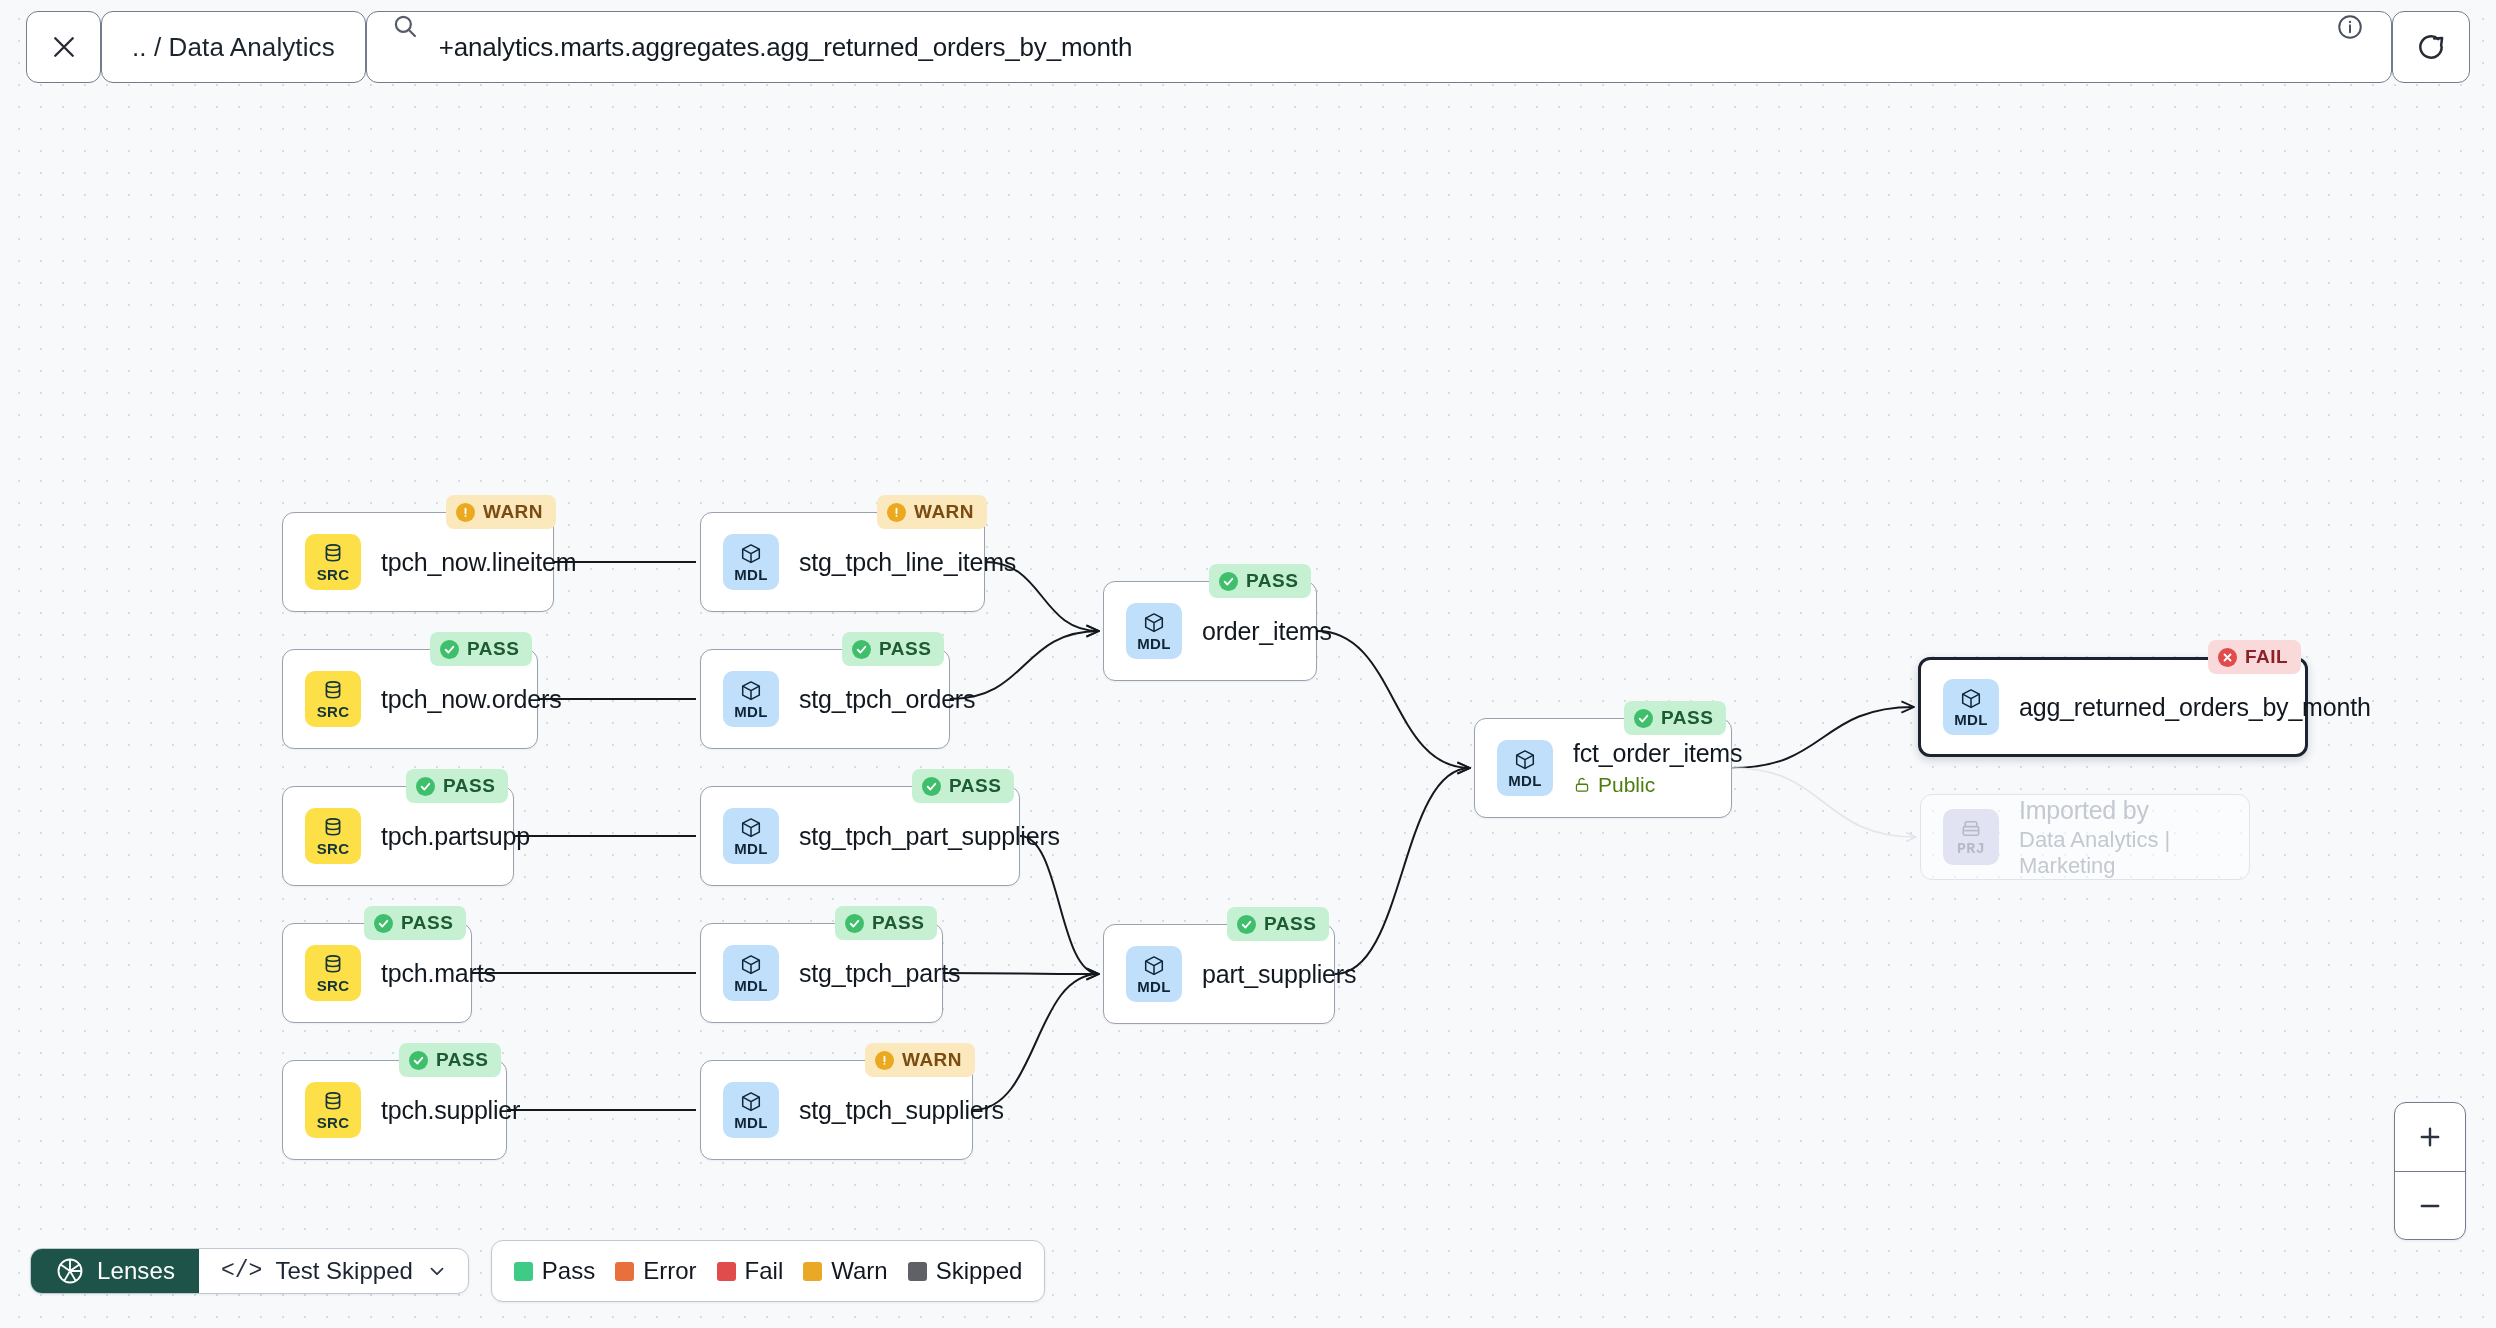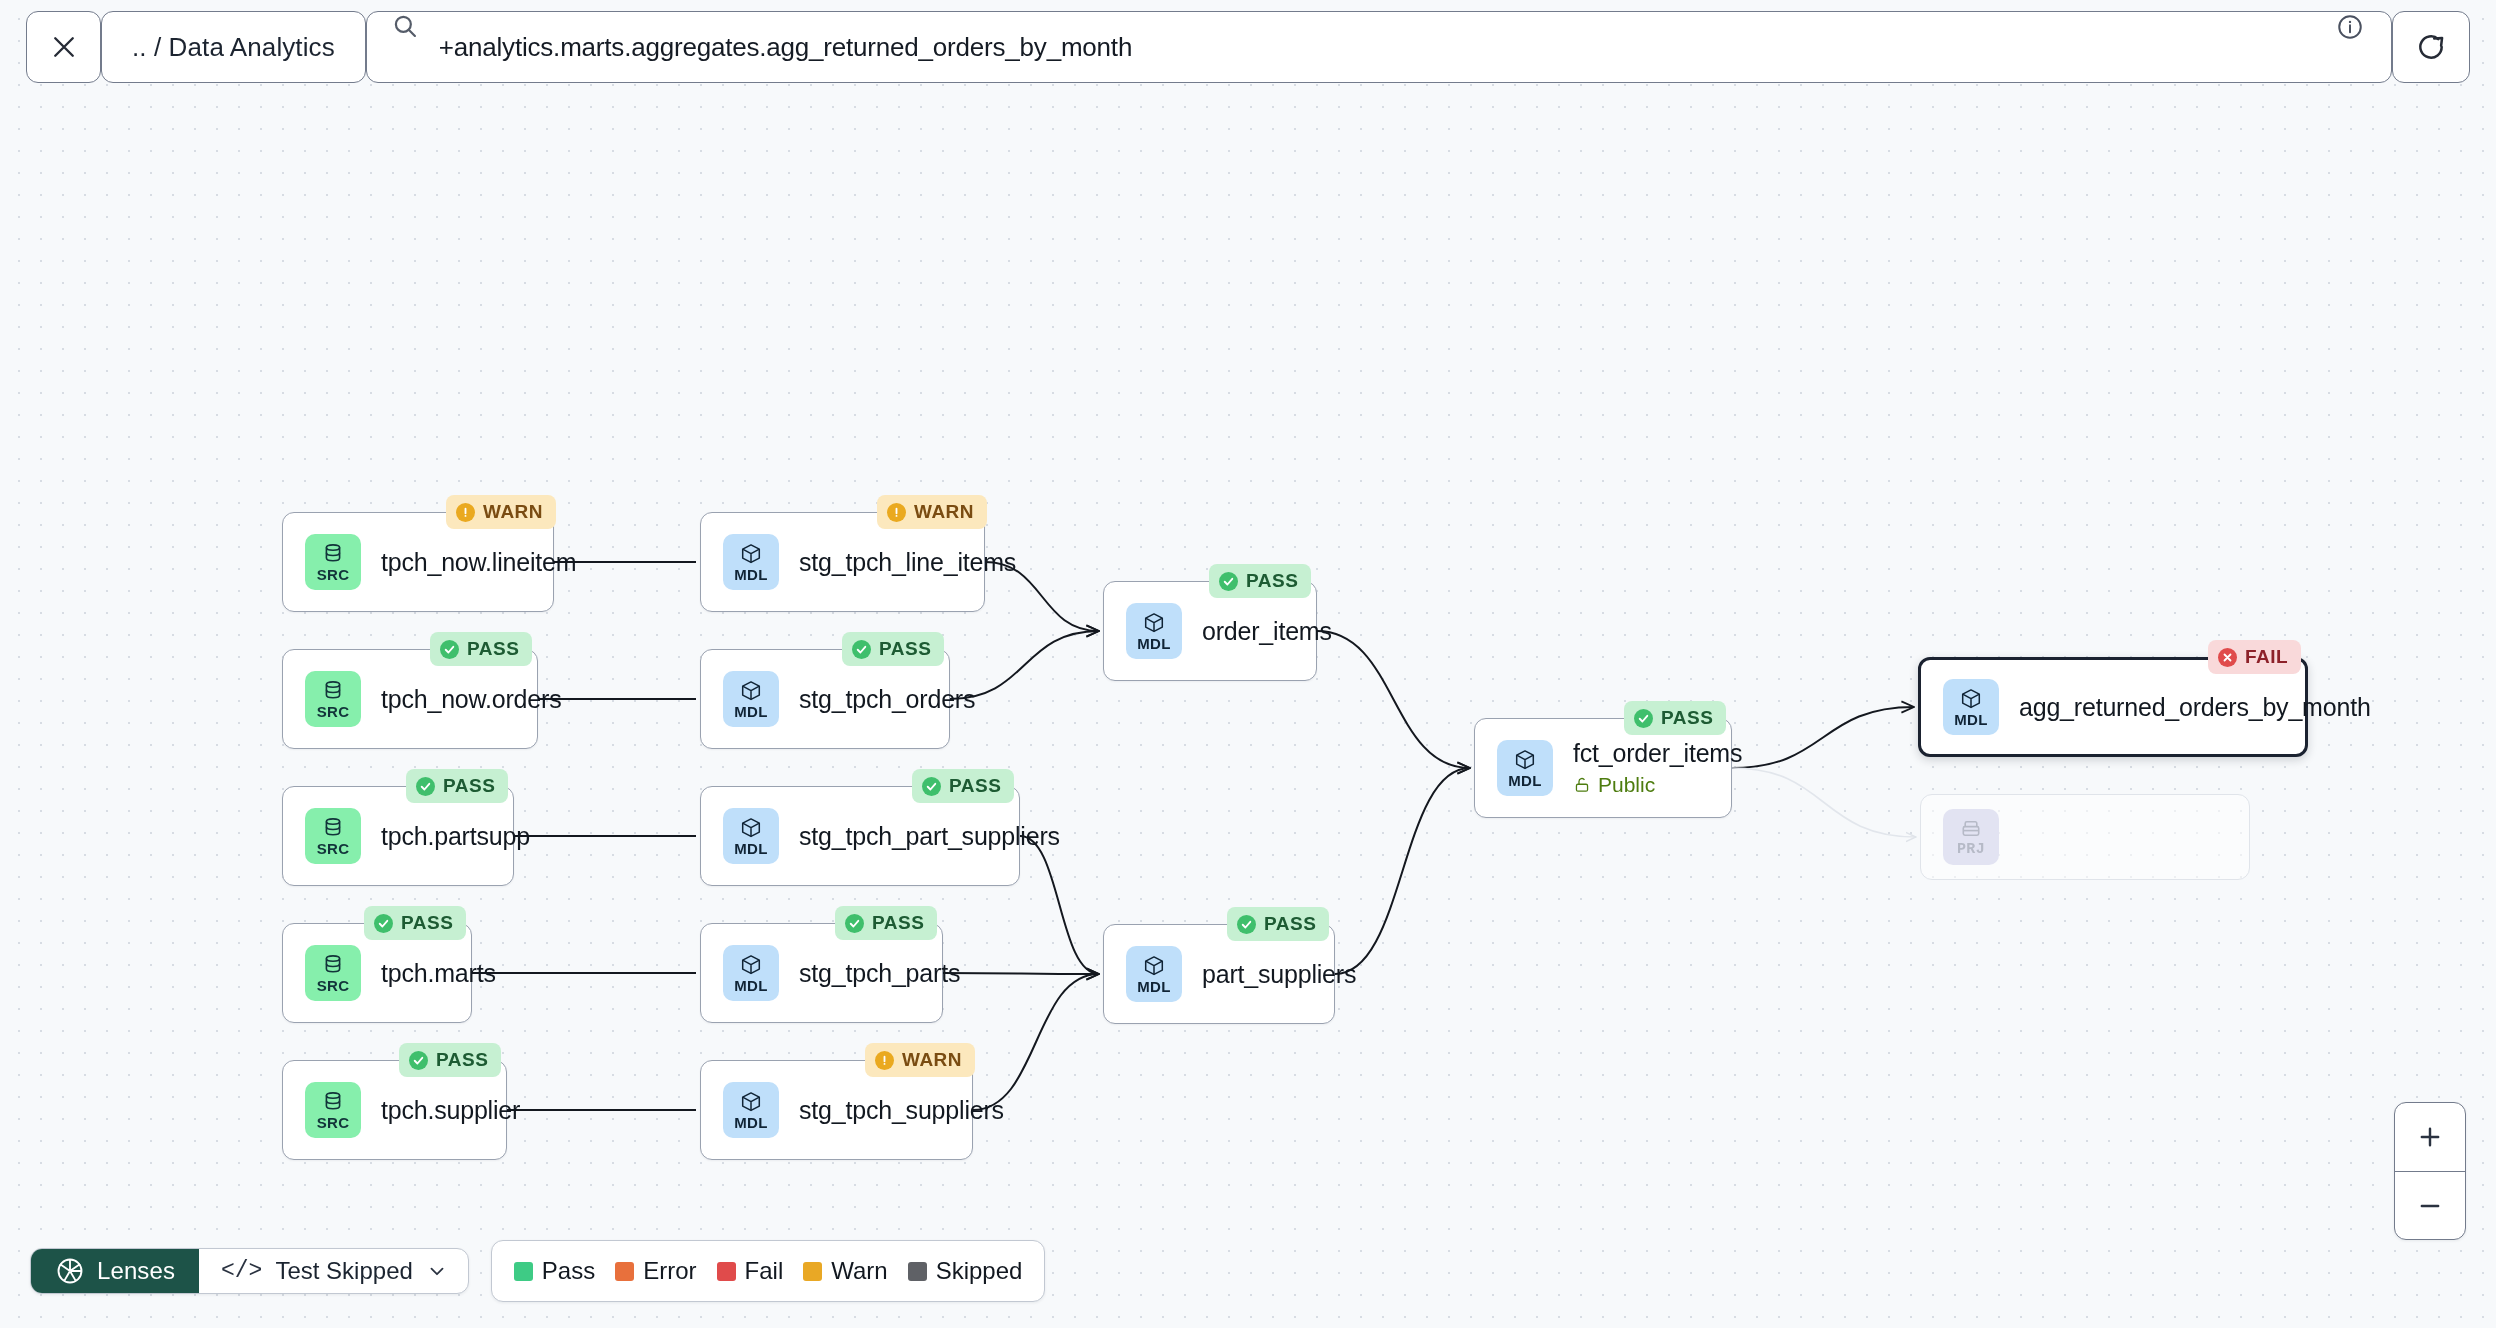--- a/index.html
+++ b/index.html
@@ -91,21 +91,21 @@
     background: rgba(255,255,255,.55);
     box-shadow: none;
   }
   .chip {
     width: 56px; height: 56px;
     border-radius: 10px;
     display: flex; flex-direction: column;
     align-items: center; justify-content: center;
     gap: 1px; flex: none;
   }
-  .chip.src { background: #86efac; color: #12343a; }
+  .chip.src { background: #fde047; color: #12343a; }
   .chip.mdl { background: #bfdffa; color: #102436; }
   .chip.prj { background: #e2e3f2; color: #b6bac7; font-family: Liberation Mono, monospace; }
   .chip svg { width: 24px; height: 24px; display: block; }
   .chip .abbr { font-size: 15px; font-weight: 700; letter-spacing: .3px; line-height: 1; }
   .nlabel { font-size: 25px; color: #121820; letter-spacing: -.2px; white-space: nowrap; }
   .nlabel.faded-t { color: #c3c8d1; }
   .nsub {
     font-size: 21px; color: #4d7c0f;
     display: flex; align-items: center; gap: 7px;
     margin-top: 5px;
@@ -551,20 +551,26 @@
       </div>
       <div class="node faded" style="left: 1920px; top: 700px; width: 330px; height: 86px;">
         <div class="chip prj">
           <svg viewBox="0 0 24 24" fill="none" stroke="currentColor" stroke-width="1.6" stroke-linejoin="round">
             <rect x="4.3" y="9.6" width="15.4" height="8.6" rx="1.6"></rect>
             <path d="M6.2 9.6 L6.2 6.4 a1.6 1.6 0 0 1 1.6-1.6 h8.4 a1.6 1.6 0 0 1 1.6 1.6 L17.8 9.6"></path>
             <path d="M4.3 13.6 L19.7 13.6"></path>
           </svg>
           <span class="abbr">PRJ</span>
         </div>
+        <div class="ntext faded-t">
+          <div class="nlabel faded-t">Imported by</div>
+          <div class="nsub sub-faded">
+            <span>Data Analytics | Marketing</span>
+          </div>
+        </div>
       </div>
     </div>
 </div>
 
 <div id="bottombar">
   <div id="lens-group">
     <div id="lenses-btn">
       <svg viewBox="0 0 24 24" fill="none" stroke="currentColor" stroke-width="1.5">
         <circle cx="12" cy="12" r="9.2"></circle>
         <path d="M12 2.8 L12 12 M21.2 12 L12 12 M16.6 19.9 L12 12 M7.4 19.9 L12 12 M3.9 6.4 L12 12 M20.1 6.4 L12 12"></path>

